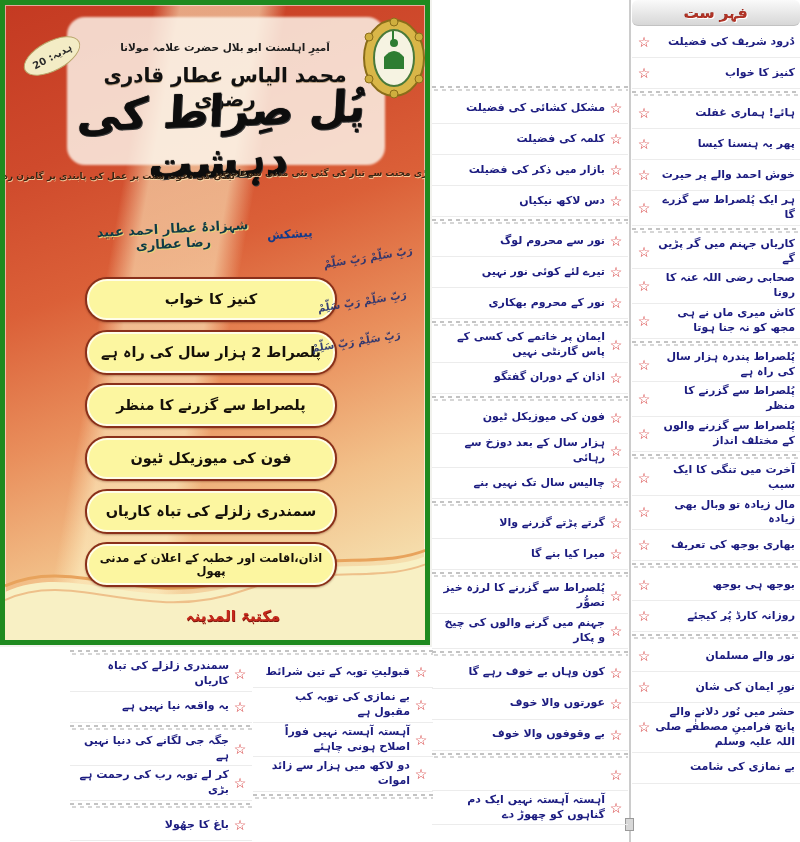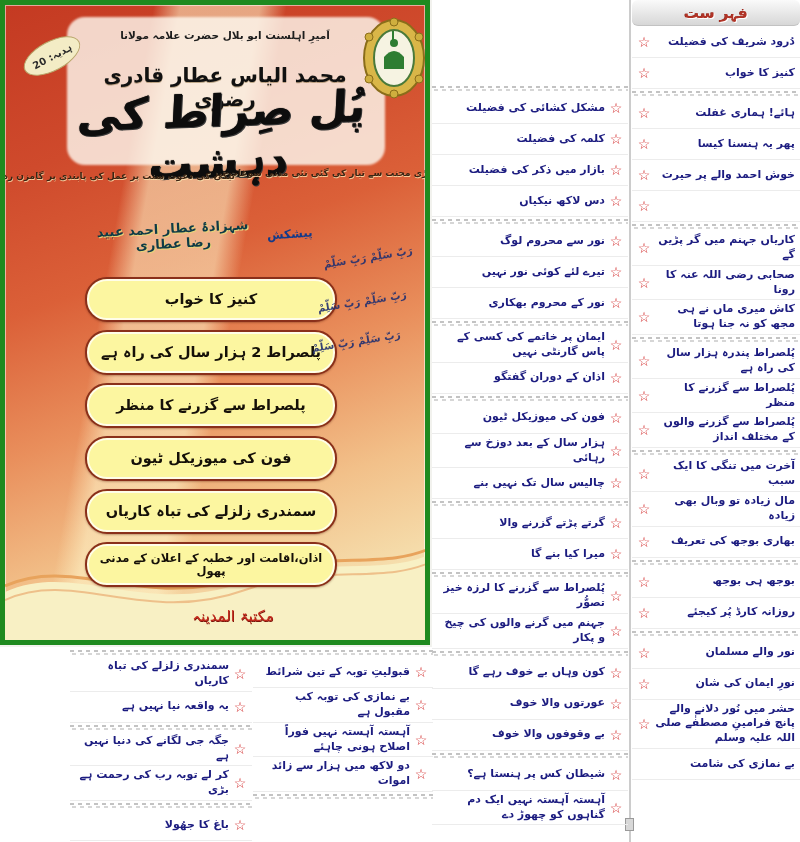--- a/index.html
+++ b/index.html
@@ -23,21 +23,21 @@
   }
   .price-badge {
     position:absolute; left:16px; top:36px; width:62px; height:30px;
     background:#f3ecc5; border:1px solid #b9a66b; border-radius:50%;
     transform:rotate(-28deg);
     display:flex; align-items:center; justify-content:center;
     font-size:10px; font-weight:bold; color:#2b2b2b; direction:rtl;
   }
   .emblem { position:absolute; left:356px; top:12px; width:66px; height:82px; }
   .head1 {
-    position:absolute; left:80px; top:24px; width:280px;
+    position:absolute; left:80px; top:36px; width:280px;
     text-align:center; font-size:10.5px; font-weight:bold; color:#1d1d1d; direction:rtl;
   }
   .head2 {
     position:absolute; left:70px; top:38px; width:300px;
     text-align:center; font-size:20px; font-weight:bold; color:#111; direction:rtl;
     text-shadow:0 1px 0 rgba(120,90,40,.45); letter-spacing:-1px;margin-top:20px;
   }
   .cover-title {
     position:absolute; left:30px; top:80px; width:370px;
     text-align:center; font-size:44px; font-weight:bold; color:#0d0d0d; direction:rtl;
@@ -73,21 +73,21 @@
     background:#fcf6a0; border:2.5px solid #8a2f1a; border-radius:22px;
     box-shadow:inset 0 0 0 2px #fffde8, 0 1px 2px rgba(90,30,10,.35);
     display:flex; align-items:center; justify-content:center;
     font-size:14.5px; font-weight:bold; color:#151008; direction:rtl; text-align:center;
     padding:0 10px; line-height:1.1;
   }
   .hbox:last-child { font-size:11.5px; }
   .cover-wave { position:absolute; left:0; bottom:0; width:430px; height:110px; }
   .publisher {
     position:absolute; left:168px; top:602px; width:120px; text-align:center;
-    font-size:15px; font-weight:normal; color:#c4291c; direction:rtl;
+    font-size:15px; font-weight:bold; color:#c4291c; direction:rtl;
     text-shadow:0.5px 0.5px 0 #7a1208;
   }
 
   
   .vdivider { position:absolute; left:629px; top:0; width:2px; height:842px; background:#cccccc; }
   .scroll-handle { position:absolute; left:625px; top:818px; width:9px; height:13px; background:#d8d8d8; border:1px solid #9a9a9a; }
 
   .toc-header {
     position:absolute; left:632px; top:0; width:168px; height:26px;
     background:linear-gradient(#fafafa,#d7d7d7);
@@ -221,20 +221,21 @@
       <li class="item">
         <span class="star">☆</span>
         <span class="txt" dir="rtl">پھر یہ ہنسنا کیسا</span>
       </li>
       <li class="item">
         <span class="star">☆</span>
         <span class="txt" dir="rtl">خوش احمد والے پر حیرت</span>
       </li>
       <li class="item">
         <span class="star">☆</span>
+        <span class="txt" dir="rtl">ہر ایک پُلصراط سے گزرے گا</span>
       </li>
       <li class="sep"></li>
       <li class="item">
         <span class="star">☆</span>
         <span class="txt" dir="rtl">کاریاں جہنم میں گر پڑیں گے</span>
       </li>
       <li class="item">
         <span class="star">☆</span>
         <span class="txt" dir="rtl">صحابی رضی اللہ عنہ کا رونا</span>
       </li>
@@ -374,21 +375,20 @@
         <span class="star">☆</span>
         <span class="txt" dir="rtl">عورتوں والا خوف</span>
       </li>
       <li class="item">
         <span class="star">☆</span>
         <span class="txt" dir="rtl">بے وقوفوں والا خوف</span>
       </li>
       <li class="sep"></li>
       <li class="item">
         <span class="star">☆</span>
-        <span class="txt" dir="rtl">شیطان کس پر ہنستا ہے؟</span>
       </li>
       <li class="item">
         <span class="star">☆</span>
         <span class="txt" dir="rtl">آہستہ آہستہ نہیں ایک دم گناہوں کو چھوڑ دے</span>
       </li>
     </ul>
   <ul class="toc col-bl-in">
       <li class="sep"></li>
       <li class="item">
         <span class="star">☆</span>

